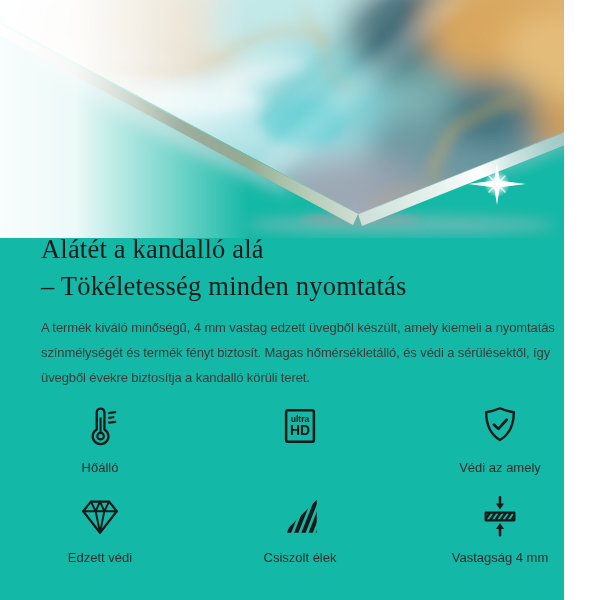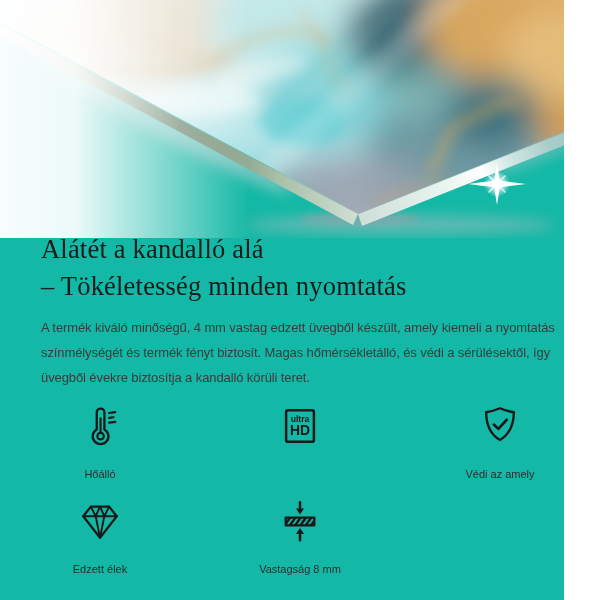--- a/index.html
+++ b/index.html
@@ -13,21 +13,21 @@
   .title { margin:0; font-family:"Liberation Serif", serif; font-weight:400;
     font-size:26.5px; line-height:37px; color:#1c1c1c; letter-spacing:0.2px; }
   .desc { margin-top:10px; font-size:13px; line-height:25px; color:#3b3b3b; letter-spacing:-0.1px; }
   .desc-line { white-space:nowrap; }
   .features {
     position:absolute; top:403px; left:0; width:600px;
     display:grid; grid-template-columns:repeat(3,200px); row-gap:18px;
   }
   .feature { display:flex; flex-direction:column; align-items:center; }
   .icon-box { height:48px; display:flex; align-items:flex-start; justify-content:center; }
-  .feature-label { margin-top:17px; font-size:11px; color:#2d2d2d; }
+  .feature-label { margin-top:9px; font-size:13px; color:#2d2d2d; }
   .fsvg { stroke:#191919; fill:none; stroke-width:2.4; stroke-linecap:round; stroke-linejoin:round; }
   .fsvg .filled { fill:#191919; stroke:none; }
   .fsvg text { stroke:none; fill:#191919; font-family:"Liberation Sans", sans-serif; font-weight:bold; }
 </style>
 </head>
 <body>
 
 <div class="page">
 
   <div class="hero">
@@ -180,23 +180,42 @@
 
     <div class="feature">
       <div class="icon-box">
         <svg class="fsvg" width="46" height="46" viewBox="0 0 48 48">
           <path d="M14.5 9 H33.5 L41.5 19 L24 41.5 L6.5 19 Z" stroke-width="2.3"></path>
           <path d="M6.5 19 H41.5" stroke-width="2"></path>
           <path d="M14.5 9 L19.5 19 L24 9 L28.5 19 L33.5 9" stroke-width="2"></path>
           <path d="M19.5 19 L24 41.5 M28.5 19 L24 41.5" stroke-width="2"></path>
         </svg>
       </div>
-      <div class="feature-label">Edzett élek</div>
-    </div>
-
+      <div class="feature-label">Edzett védi</div>
+    </div>
+
+    <div class="feature">
+      <div class="icon-box">
+        <svg class="fsvg" width="46" height="46" viewBox="0 0 48 48">
+          <defs>
+              <clipPath id="triClip">
+                <path d="M7 41.5 L41.5 7 L41.5 41.5 Z"></path>
+              </clipPath>
+            </defs>
+          <g clip-path="url(#triClip)" stroke-width="4.2">
+            <path d="M12 43 L27 5"></path>
+              <path d="M19.5 43 L34.5 5"></path>
+              <path d="M27 43 L42 5"></path>
+            <path d="M34.5 43 L49.5 5"></path>
+              <path d="M42 43 L57 5"></path>
+          </g>
+        </svg>
+      </div>
+      <div class="feature-label">Csiszolt élek</div>
+    </div>
 
     <div class="feature">
       <div class="icon-box">
         <svg class="fsvg" width="46" height="46" viewBox="0 0 48 48">
           <defs>
               <clipPath id="barClip">
                 <rect x="9" y="20.5" width="30" height="8"></rect>
               </clipPath>
             </defs>
           <g clip-path="url(#barClip)" stroke-width="2.6">
@@ -207,17 +226,17 @@
               <path d="M29 30 L37 18.5"></path>
               <path d="M34.5 30 L42.5 18.5"></path>
           </g>
           <rect x="9" y="20.5" width="30" height="8" stroke-width="2.3"></rect>
           <path d="M24 4.5 V11.5" stroke-width="2.6"></path>
           <polygon class="filled" points="19.8,11 28.2,11 24,17.2"></polygon>
           <path d="M24 44 V37" stroke-width="2.6"></path>
           <polygon class="filled" points="19.8,37.5 28.2,37.5 24,31.3"></polygon>
         </svg>
       </div>
-      <div class="feature-label">Vastagság 8 mm</div>
+      <div class="feature-label">Vastagság 4 mm</div>
     </div>
 
   </div>
 </div>
 
 </body></html>

